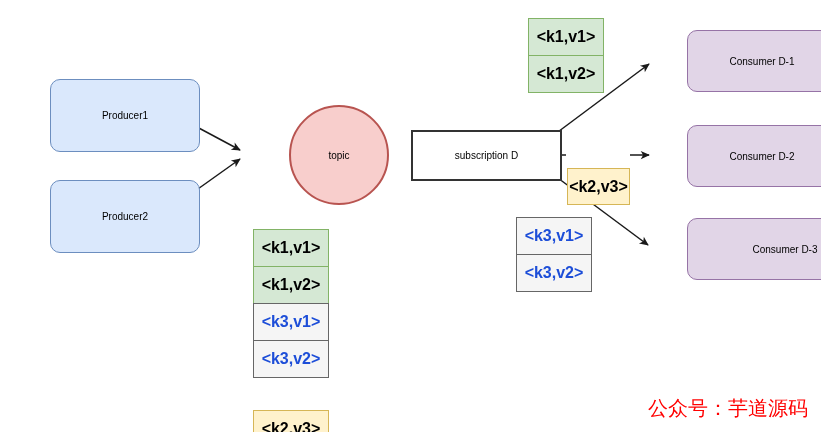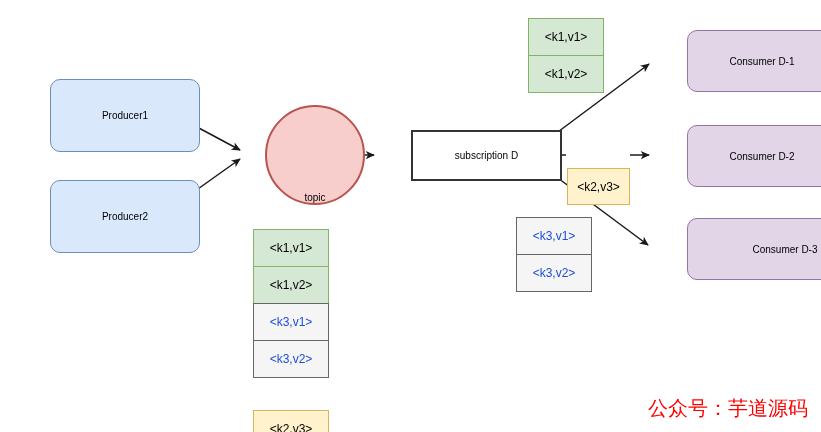--- a/index.html
+++ b/index.html
@@ -52,21 +52,22 @@
     flex-direction: column;
   }
   .cell {
     box-sizing: border-box;
     width: 76px;
     height: 38px;
     margin-top: -1px;
     display: flex;
     align-items: center;
     justify-content: center;
-    font-size: 12px;
+    font-size: 16px;
+    font-weight: bold;
   }
   .cell:first-child { margin-top: 0; }
   .cell.green  { background: var(--green_fill);  border: 1px solid var(--green_border); }
   .cell.gray   { background: var(--gray_fill);   border: 1px solid var(--gray_border); color:#1d4ed8; }
   .cell.yellow { background: var(--yellow_fill); border: 1px solid var(--yellow_border); margin-top: 32px; }
   .cell.single { width: 63px; height: 37px; }
   .arrows {
     position: absolute;
     left: 0; top: 0;
     width: 821px; height: 432px;
@@ -103,21 +104,21 @@
     <line x1="531" y1="158" x2="648" y2="245" marker-end="url(#arr)"></line>
   </svg>
 
   <div class="node producer rounded" style="left:17px; top:79px;">
     <span>Producer1</span>
   </div>
   <div class="node producer rounded" style="left:17px; top:180px;">
     <span>Producer2</span>
   </div>
 
-  <div class="node topic-circle" style="left:232px; top:105px;align-items:flex-end;">
+  <div class="node topic-circle" style="left:256px; top:105px;">
     <span>topic</span>
   </div>
 
   <div class="node subscription" style="left:378px; top:130px;">
     <span>subscription D</span>
   </div>
 
   <div class="node consumer rounded" style="left:654px; top:30px;">
     <span>Consumer D-1</span>
   </div>

